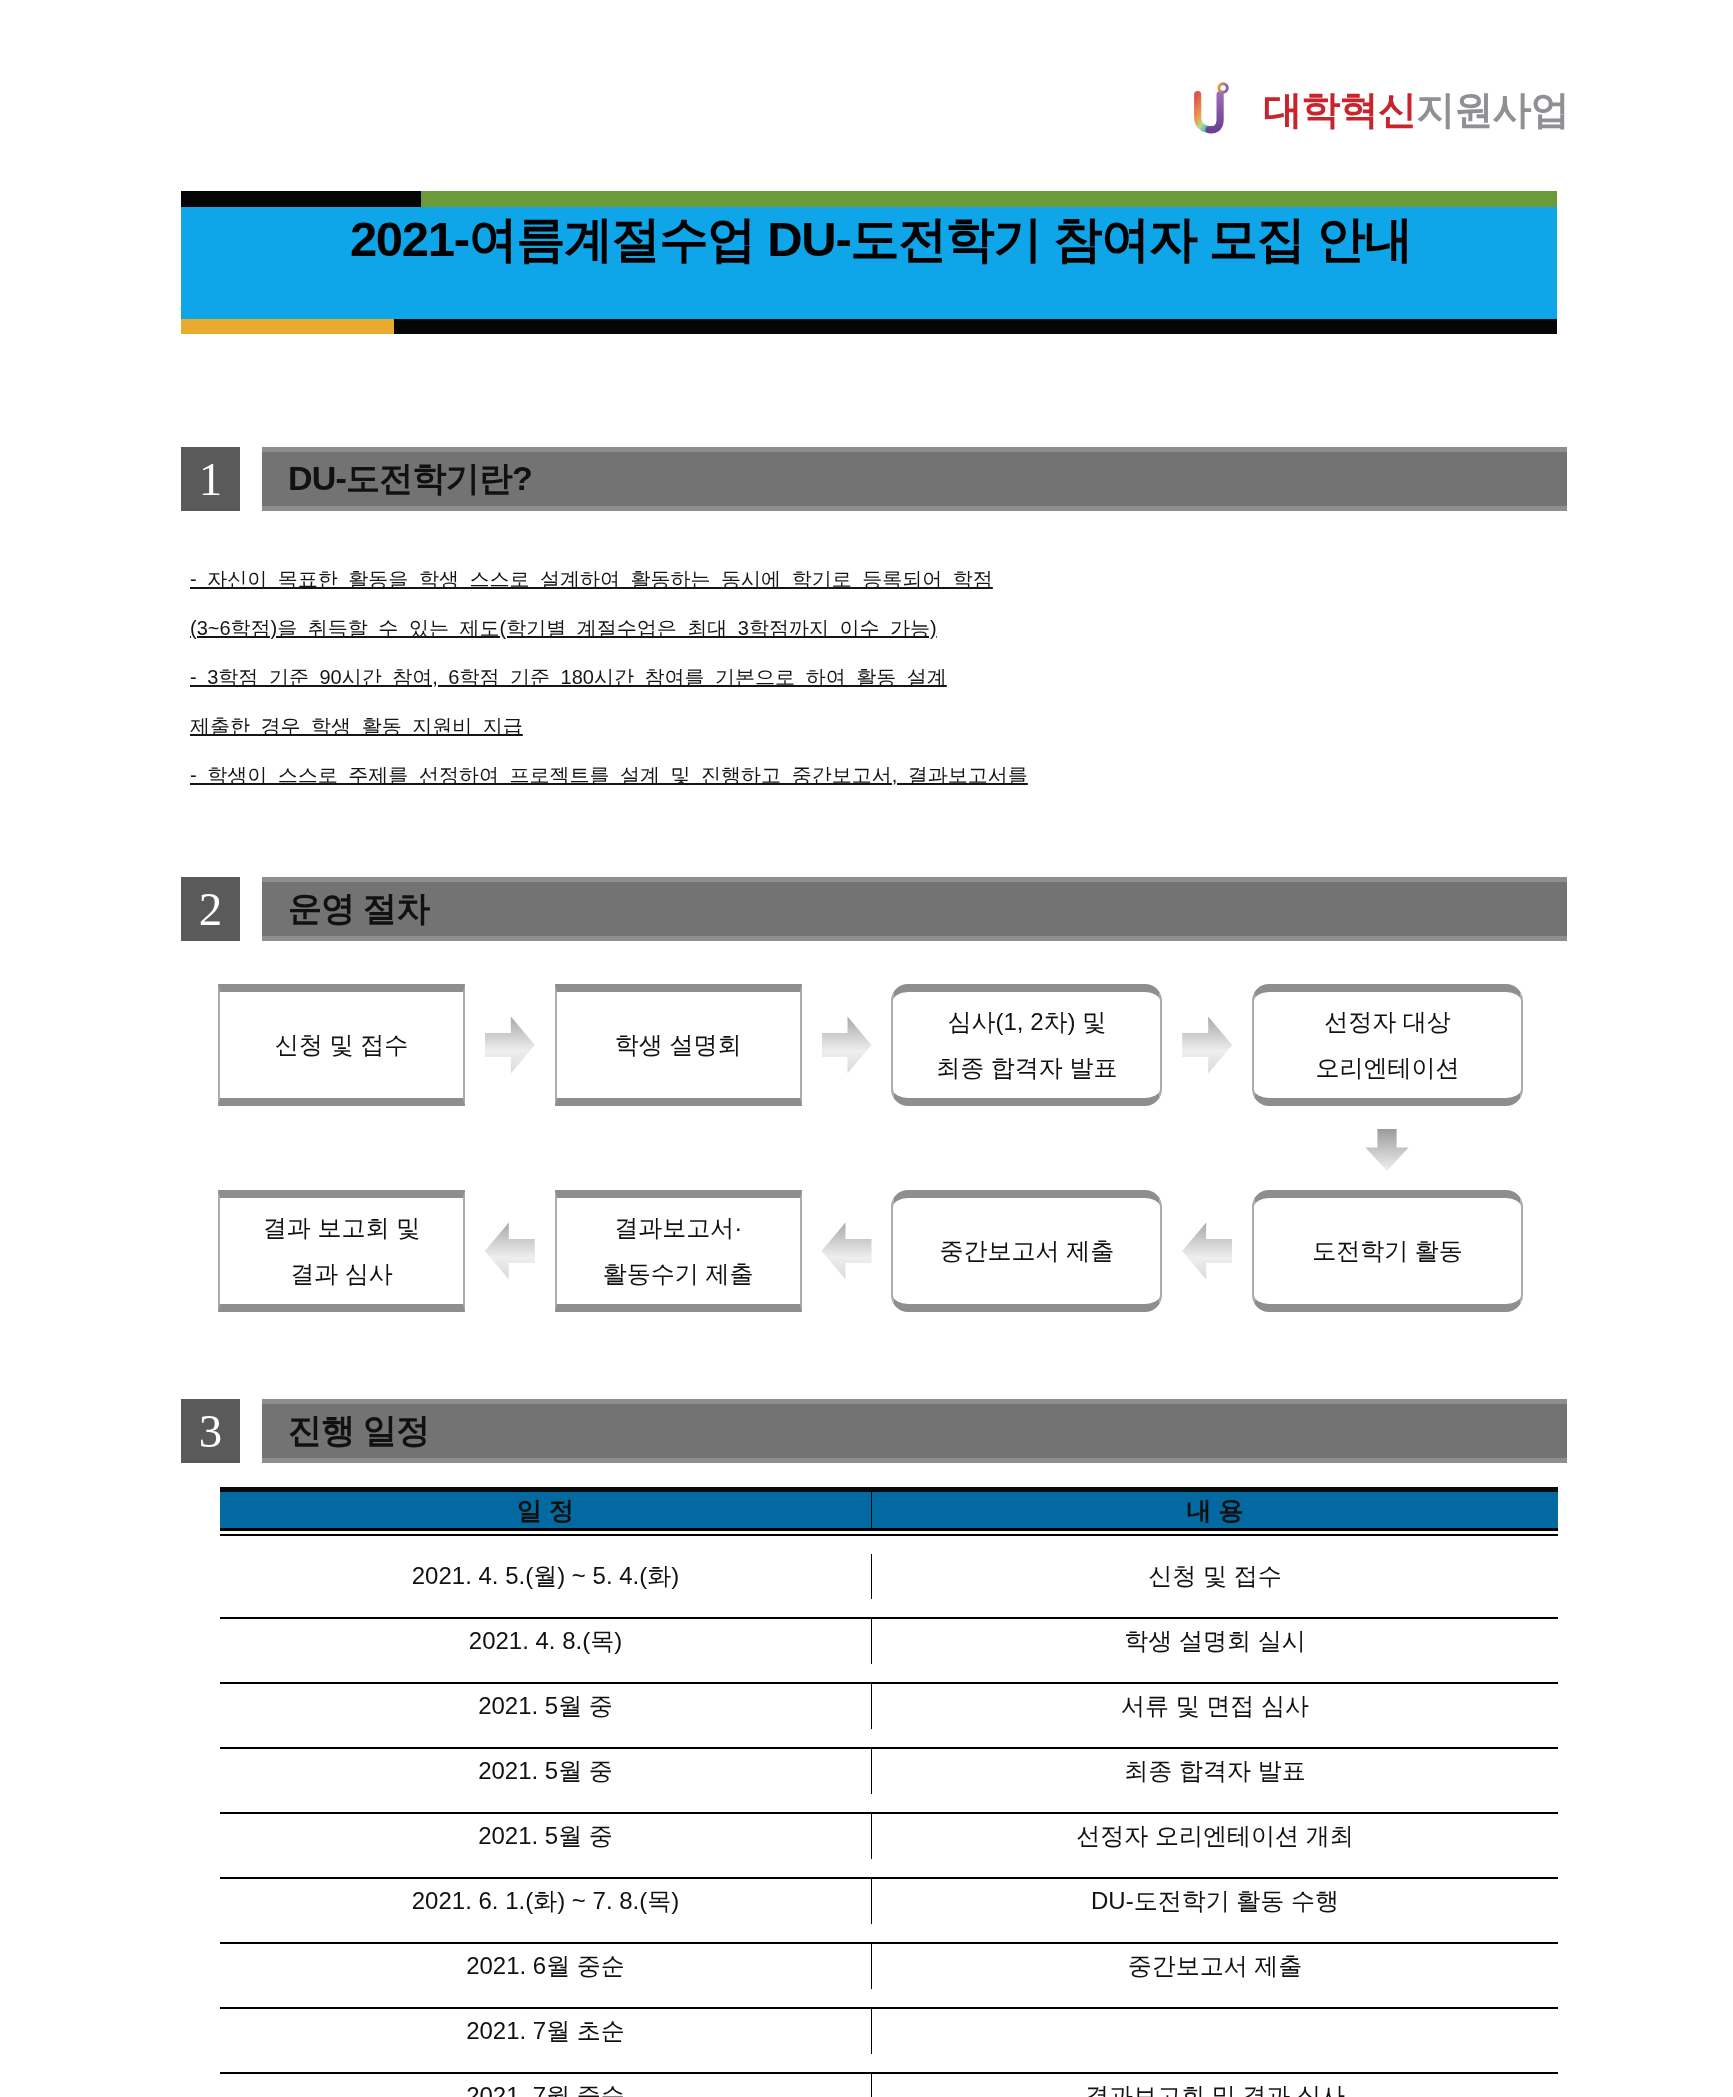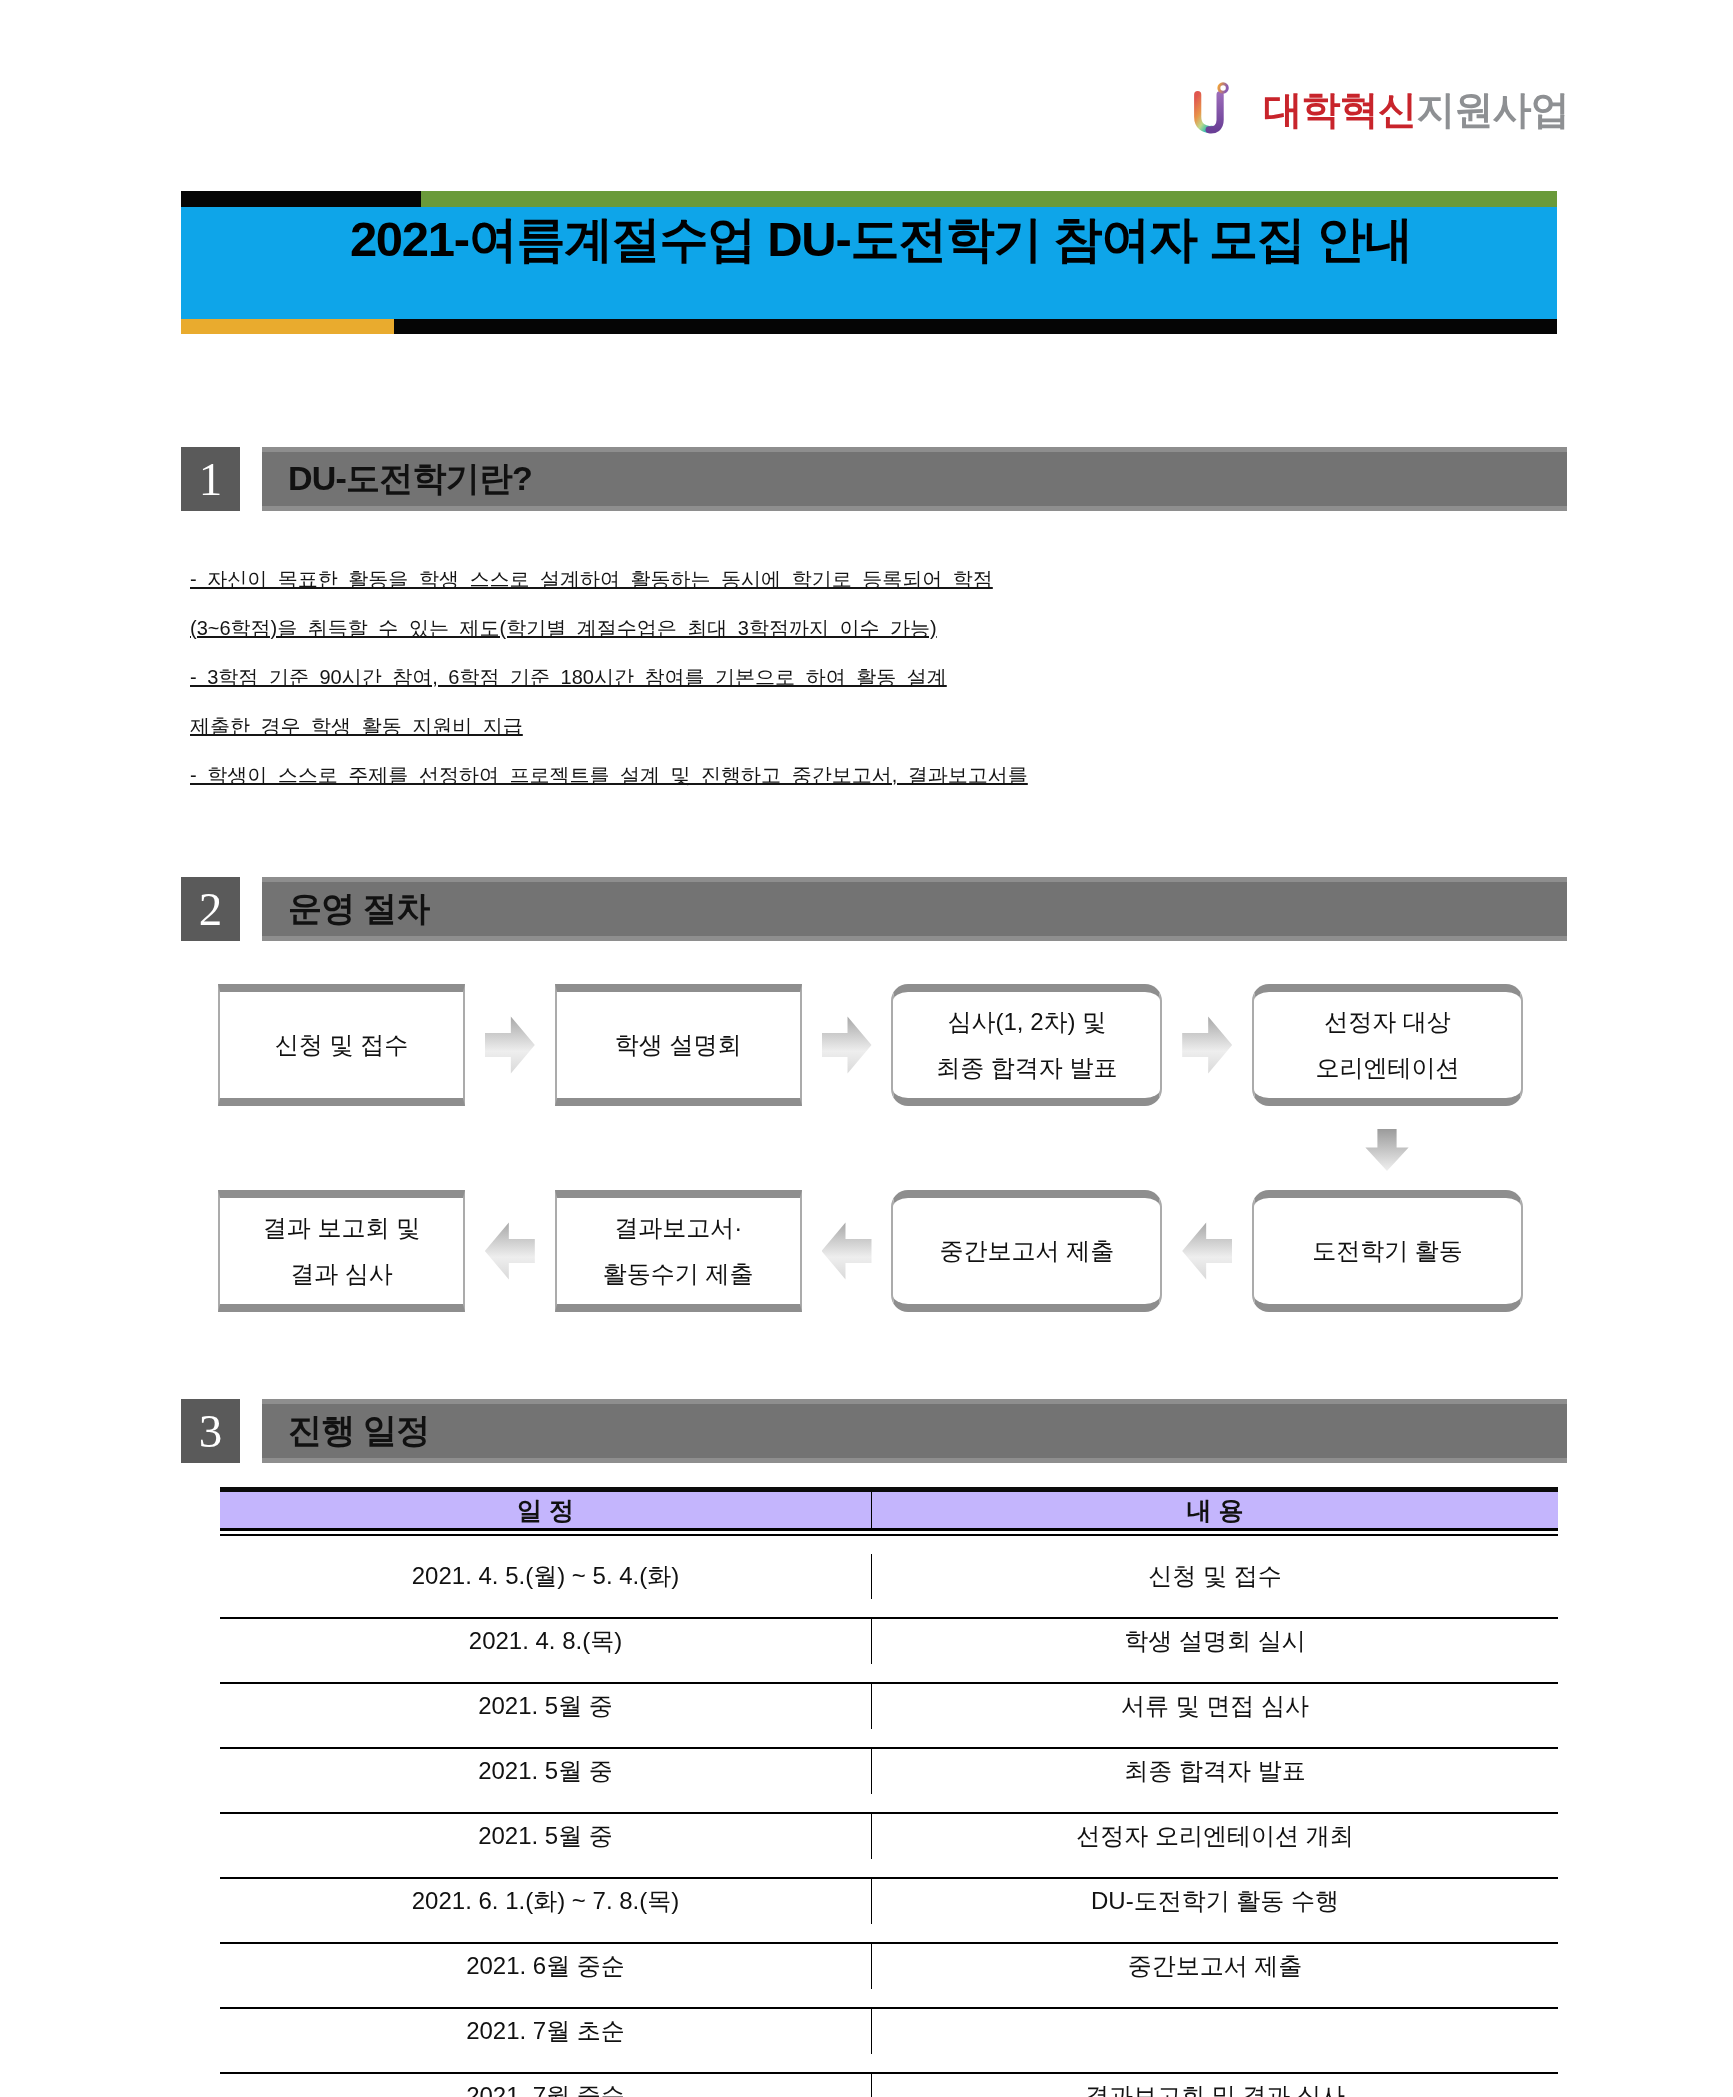--- a/index.html
+++ b/index.html
@@ -55,21 +55,21 @@
   .arrow-l{width:50px;height:71px;
            background:linear-gradient(to bottom,#9b9b9b,#eeeeee 58%,#d2d2d2);
            clip-path:polygon(100% 33%,48% 33%,48% 10%,0 50%,48% 90%,48% 67%,100% 67%);}
   .arrow-d{position:absolute;left:1145px;top:145px;width:48px;height:42px;
            background:linear-gradient(to bottom,#9b9b9b,#f0f0f0);
            clip-path:polygon(30% 0,70% 0,70% 44%,95% 44%,50% 100%,5% 44%,30% 44%);}
 
   
   .sched{position:absolute;left:220px;top:1487px;width:1338px;
          border-top:5.5px solid #0a0a0a;border-bottom:6.7px solid #0a0a0a;}
-  .thead{display:flex;height:36px;background:#c4b5fd;font-weight:700;font-size:25px;}
+  .thead{display:flex;height:36px;background:#0369a1;font-weight:700;font-size:25px;}
   .cell-l{width:652px;box-sizing:border-box;border-right:1.7px solid #000;
           display:flex;align-items:center;justify-content:center;}
   .cell-r{flex:1;display:flex;align-items:center;justify-content:center;}
   .dsep{height:2.5px;background:#fff;border-top:3.8px solid #000;border-bottom:2.9px solid #000;}
   .trow{display:flex;height:45px;font-size:24px;border-top:2.9px solid #000;margin-top:18px;}
   .trow.first{border-top:none;}
 </style>
 </head>
 <body>
 

